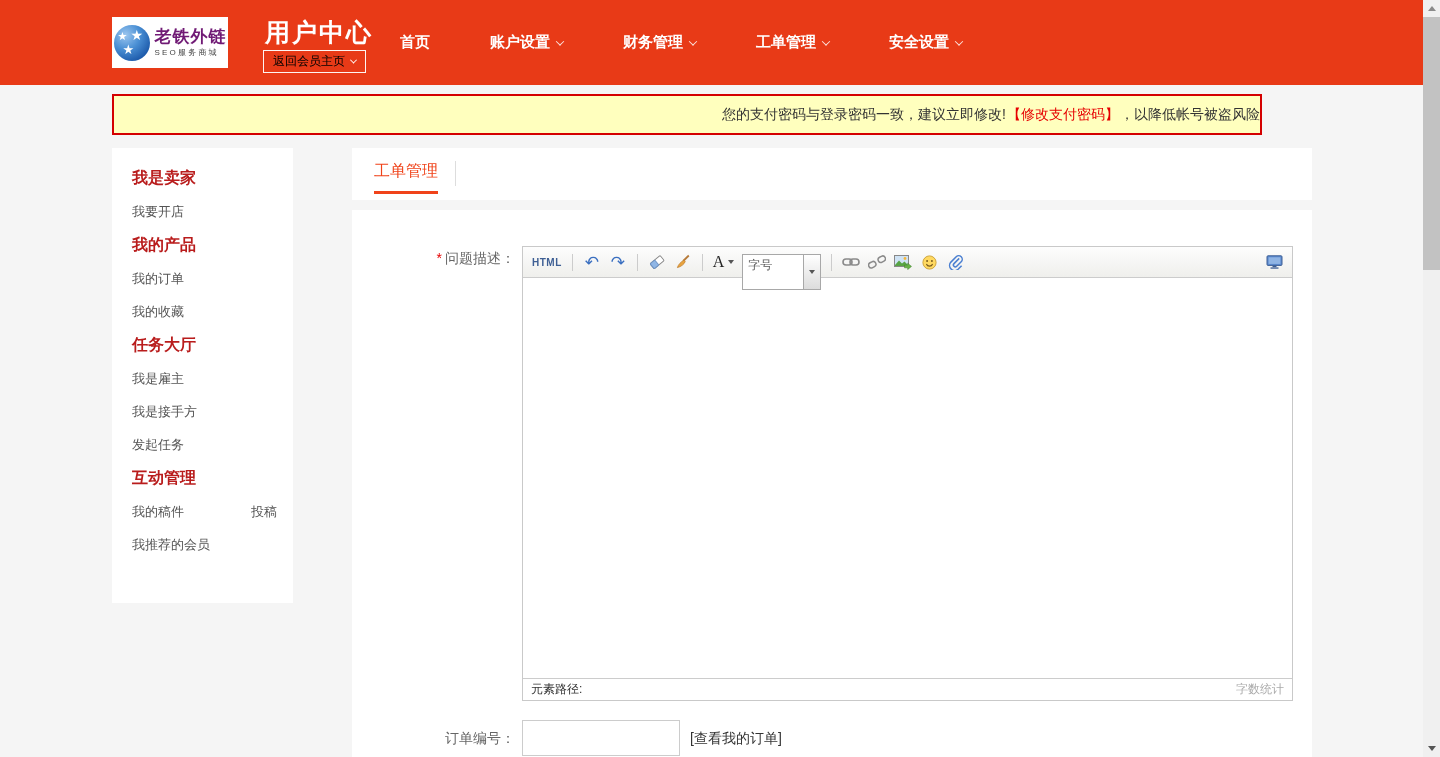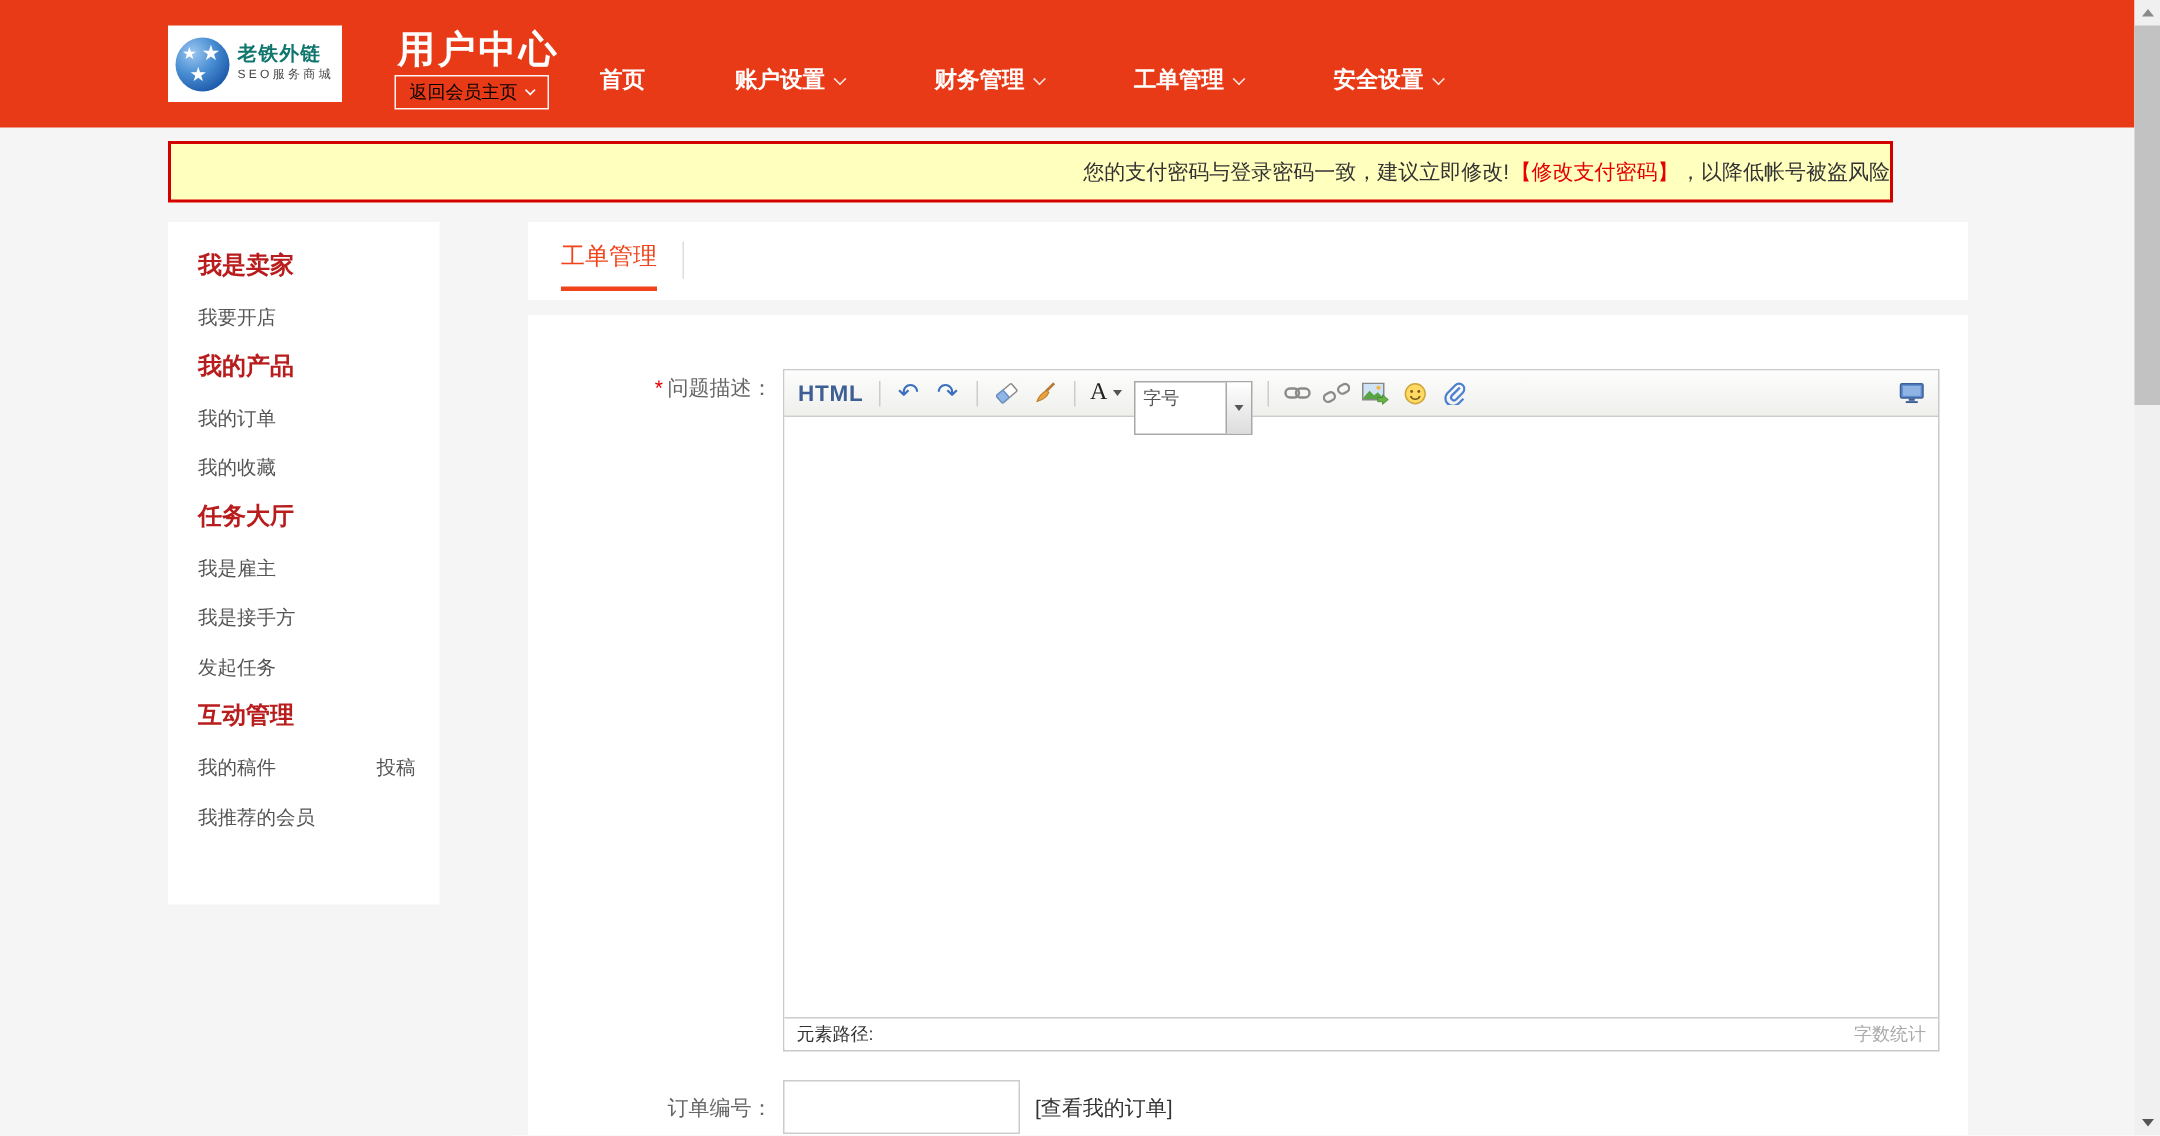--- a/index.html
+++ b/index.html
@@ -12,31 +12,31 @@
   .logo { position:absolute; left:112px; top:17px; width:116px; height:51px; background:#fff;
           display:flex; align-items:center; justify-content:center; gap:5px; cursor:pointer; }
   .logo-globe { position:relative; width:36px; height:36px; border-radius:50%;
           background:radial-gradient(circle at 32% 28%, #9cc6ef 0%, #4a8fd4 40%, #1a57a8 80%); flex:0 0 auto; }
   .star { position:absolute; color:#fff; font-style:normal; line-height:1; }
   .star::before { content:"★"; }
   .star.s1 { left:4px; top:6px; font-size:11px; }
   .star.s2 { left:17px; top:3px; font-size:14px; }
   .star.s3 { left:9px; top:18px; font-size:13px; }
   .logo-text { display:flex; flex-direction:column; }
-  .logo-title { font-size:13px; font-weight:bold; color:#0f766e; letter-spacing:1px; line-height:1.15; }
+  .logo-title { font-size:17px; font-weight:bold; color:#701a75; letter-spacing:1px; line-height:1.15; }
   .logo-sub { font-size:8px; color:#444; letter-spacing:2.2px; line-height:1.4; }
 
   .site-title { position:absolute; left:265px; top:16px; color:#fff; font-size:25px; font-weight:bold; letter-spacing:2px; }
   .back-btn { position:absolute; left:263px; top:50px; height:23px; border:1px solid rgba(255,255,255,.95);
           color:#000000; font-size:12px; display:flex; align-items:center; gap:6px; padding:0 9px; cursor:pointer; }
   .caret { width:6px; height:6px; border-right:1px solid #fff; border-bottom:1px solid #fff;
           transform:rotate(45deg) translate(-1px,-1px); display:inline-block; }
   .back-btn .caret { width:5px; height:5px; }
 
-  .nav { position:absolute; left:400px; top:11px; height:85px; display:flex; align-items:center; gap:60px;text-align:right; }
+  .nav { position:absolute; left:400px; top:0; height:85px; display:flex; align-items:center; gap:60px;text-align:right; }
   .nav-item { display:flex; align-items:center; gap:7px; color:#fff; font-size:15px; font-weight:bold; cursor:pointer; white-space:nowrap; }
   .nav-item .caret { opacity:.85; }
 
   
   .banner { position:absolute; left:112px; top:94px; width:1150px; height:41px; background:#ffffbe;
           border:2px solid #d40000; display:flex; align-items:center; justify-content:flex-end;
           font-size:14px; color:#333; }
   .banner a { color:#e60000; text-decoration:none; cursor:pointer; margin:0 1px; }
 
   
@@ -57,21 +57,21 @@
   .req { color:#e60000; margin-right:3px; font-style:normal; }
   .label-desc { top:40px; }
   .label-order { top:511px; line-height:35px; }
 
   
   .editor { position:absolute; left:170px; top:36px; width:771px; height:455px; border:1px solid #c9c9c9; background:#fff; }
   .toolbar { height:31px; background:linear-gradient(#fdfdfd,#efefec); border-bottom:1px solid #ccc;
           display:flex; align-items:center; padding:0 9px; gap:8px; }
   .tb-btn { display:flex; align-items:center; justify-content:center; height:22px; min-width:18px; cursor:pointer; }
   .tb-sep { width:1px; height:17px; background:#ccc; margin:0 2px; flex:0 0 auto; }
-  .html-label { font-size:15px; font-weight:bold; color:#3e5f94; letter-spacing:.5px; }
+  .html-label { font-size:10px; font-weight:bold; color:#3e5f94; letter-spacing:.5px; }
   .glyph { font-size:17px; line-height:1; color:#3a6fc0; font-family:"DejaVu Sans",sans-serif; }
   .icon-undo::before { content:"↶"; }
   .icon-redo::before { content:"↷"; }
   .font-color { gap:4px; }
   .font-color .letter { font-family:"Liberation Serif","DejaVu Serif",serif; font-size:16px; color:#222; line-height:1; }
   .tri-down { width:0; height:0; border-left:3.5px solid transparent; border-right:3.5px solid transparent; border-top:4px solid #555; }
   .fs-combo { display:flex; width:79px; height:36px; border:1px solid #a8a8a8; background:#fff; cursor:pointer;margin-top:20px; }
   .fs-text { flex:1; font-size:12px; color:#555; padding:3px 5px; line-height:1.2; overflow:hidden; }
   .fs-arrow { width:17px; border-left:1px solid #a8a8a8; background:linear-gradient(#fff,#dcdcdc);
           display:flex; align-items:center; justify-content:center; }

